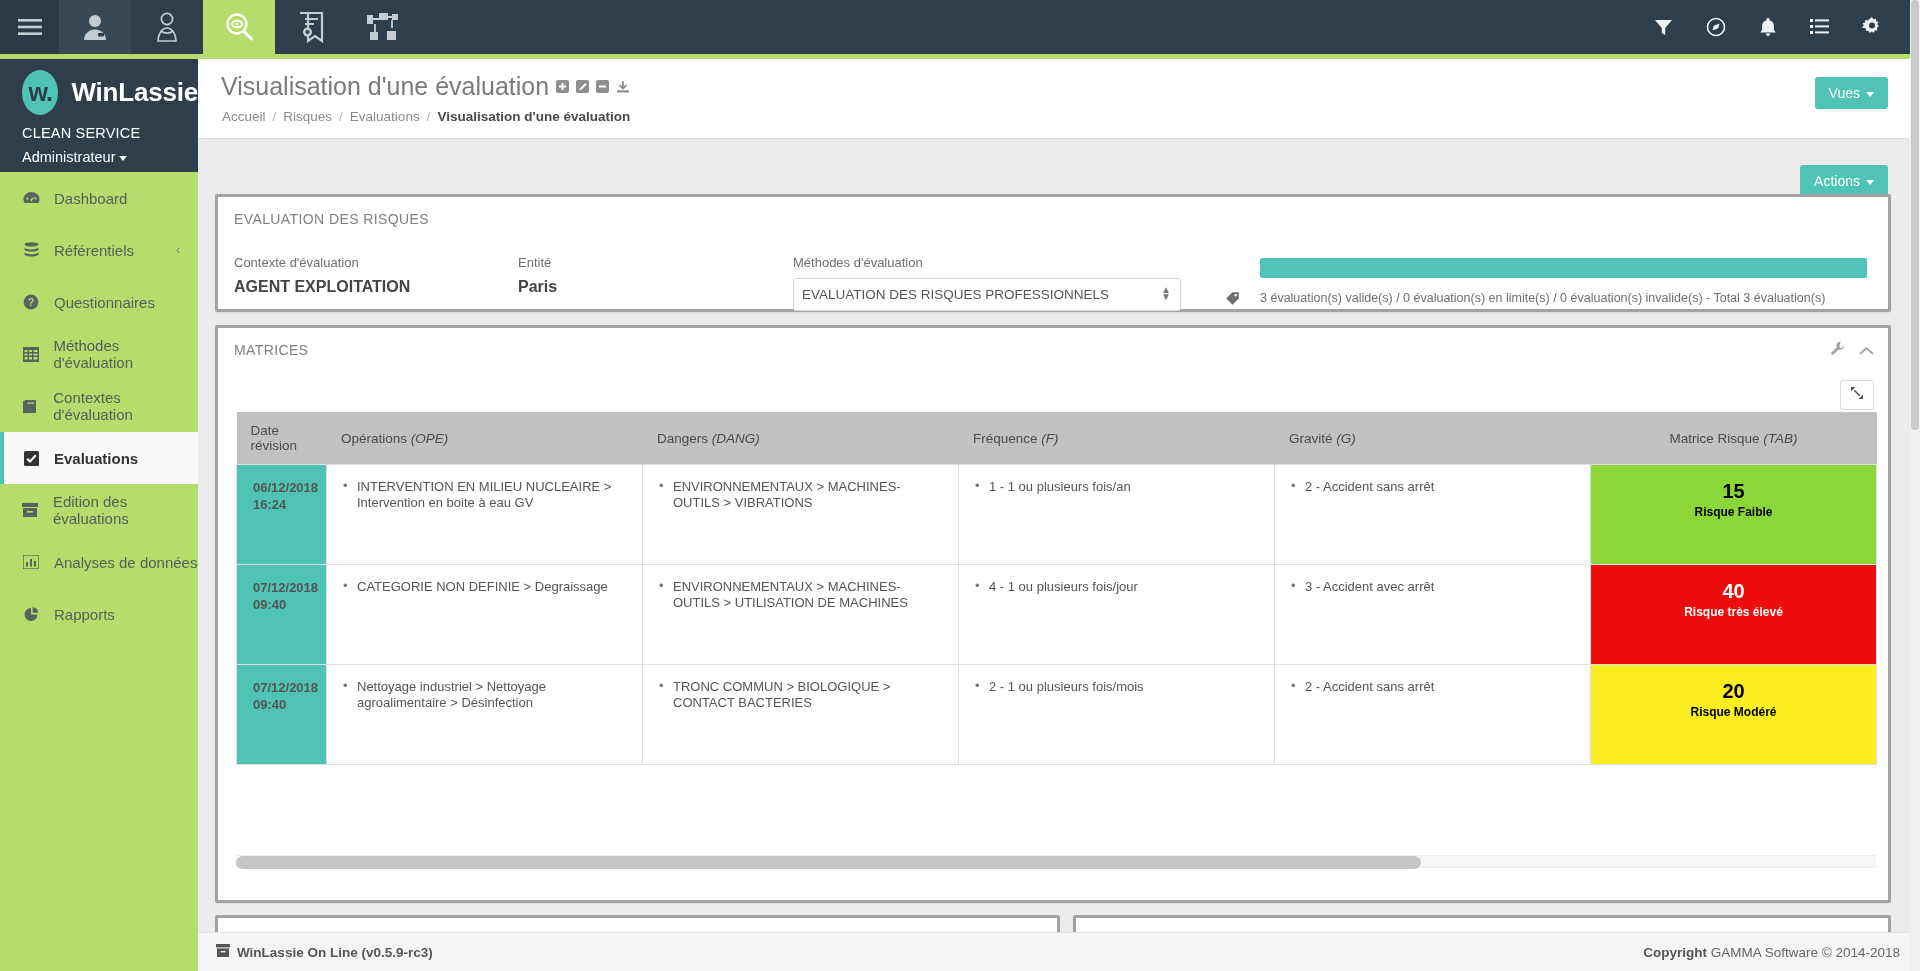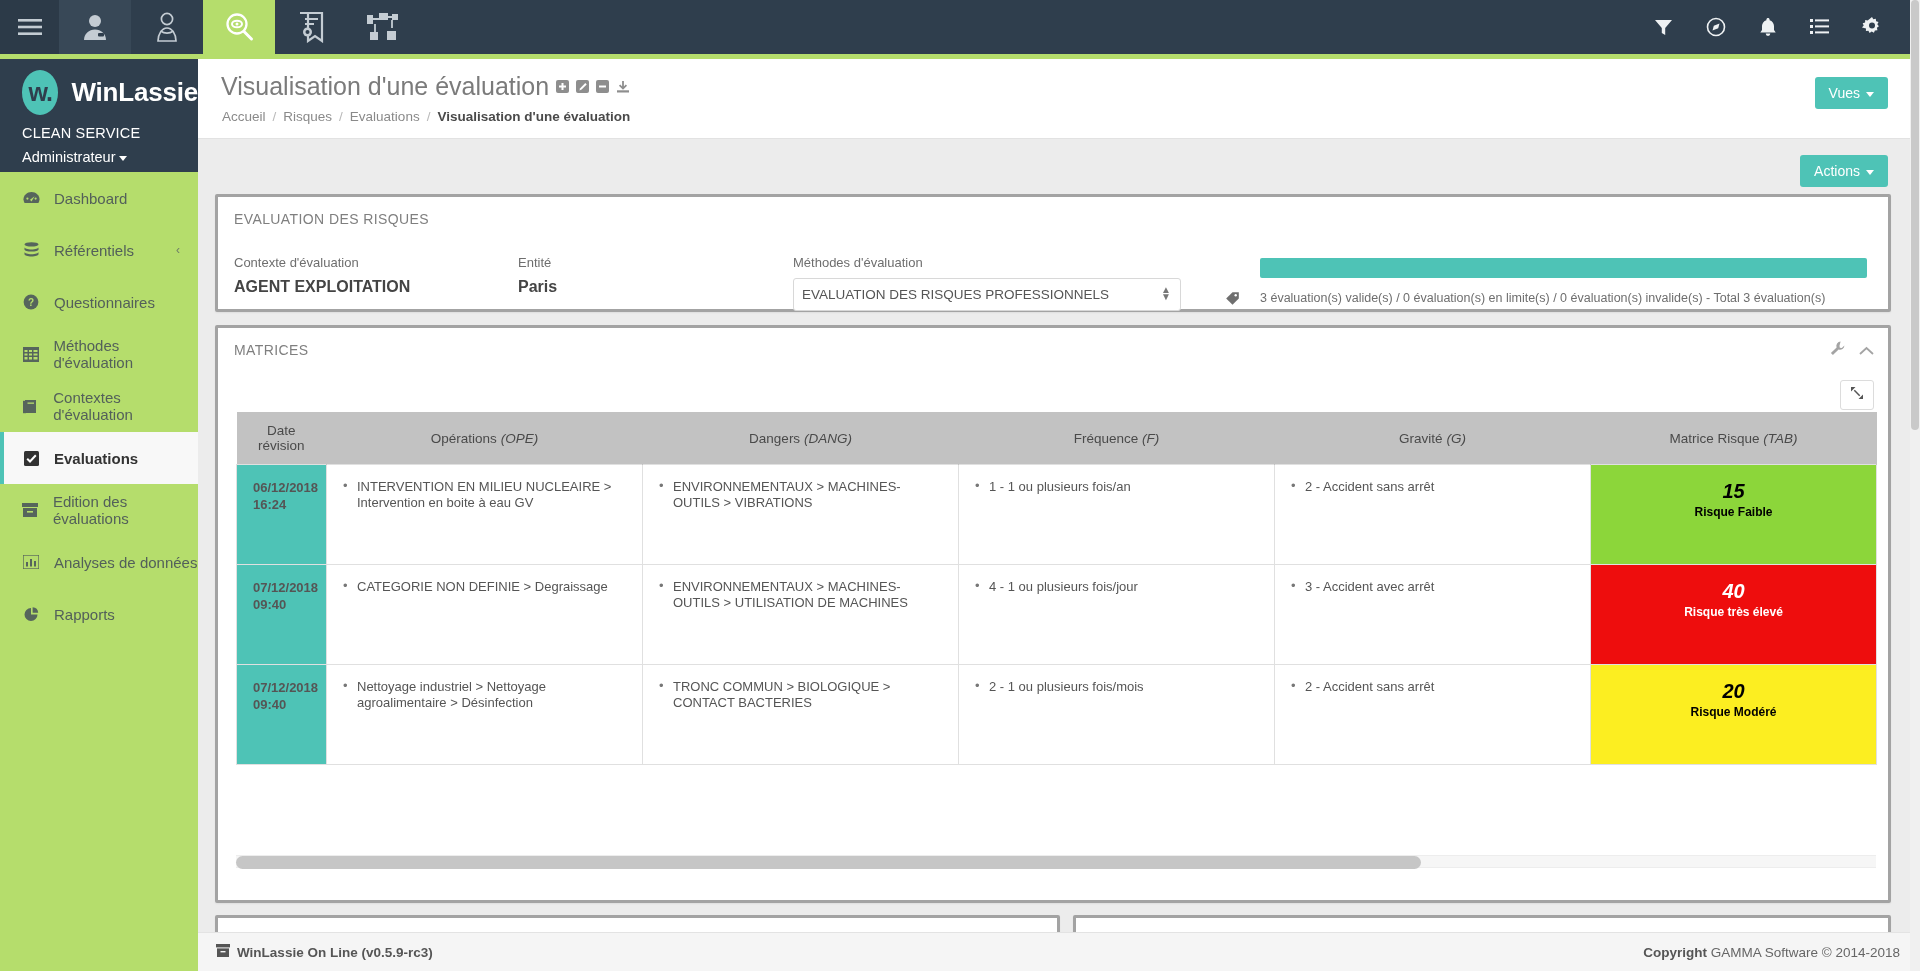--- a/index.html
+++ b/index.html
@@ -116,21 +116,21 @@
     border-left:4px solid transparent;border-right:4px solid transparent;
     border-top:5px solid #fff; margin-left:6px; vertical-align: middle;
   }
   #vues-btn { position:absolute; right: 22px; top: 18px; }
 
   
   #content {
     position: absolute; top: 139px; left: 198px; width: 1712px; height: 793px;
     background: #ececec; overflow: hidden;
   }
-  #actions-btn { position:absolute; right: 22px; top: 16px; }
+  #actions-btn { position:absolute; right: 22px; top: 26px; }
 
   .card {
     background: #fff; border: 3px solid #a3a3a3; border-radius: 2px;
     box-shadow: 0 1px 2px rgba(0,0,0,.06);
   }
   #card-eval {
     position:absolute; left: 17px; top: 55px; width: 1676px; height: 118px;
     padding: 14px 16px 0 16px;
   }
   .card-title {
@@ -173,21 +173,21 @@
     background:#fff; display:flex; align-items:center; justify-content:center;
     cursor:pointer;
   }
 
   table.matrix {
     position:absolute; left: 18px; top: 84px; width: 1640px;
     border-collapse: collapse; table-layout: fixed;
   }
   table.matrix th {
     background: #c2c2c2; color: #4a4a4a; font-size: 13.5px;
-    text-align: center; font-weight: normal; padding: 11px 14px;
+    text-align: left; font-weight: normal; padding: 11px 14px;
     border-right: 1px solid #c2c2c2;
   }
   table.matrix th i { font-style: italic; }
   table.matrix td {
     border: 1px solid #e0e0e0; vertical-align: top;
     font-size: 13px; color: #555; padding: 14px 16px;
     height: 100px;
   }
   td.cdate {
     background: #4ec3b6; color: #fff; font-weight: bold; font-size: 13px;
@@ -197,21 +197,21 @@
   td.cdate .l2 { display:block; }
   ul.bl { list-style: none; }
   ul.bl li { position: relative; padding-left: 14px; line-height: 16px; }
   ul.bl li::before {
     content: "•"; position: absolute; left: 0; top: -1px; color: #777; font-size: 13px;
   }
   td.risk {
     text-align: center; vertical-align: top; padding-top: 14px;
     border: 1px solid #e0e0e0;
   }
-  td.risk .rv { font-size: 20px; font-weight: bold; line-height: 24px; font-style: italic;}
+  td.risk .rv { font-size: 20px; font-weight: bold; line-height: 24px;}
   td.risk .rl { font-size: 12px; font-weight: bold; margin-top: 2px;}
 
   .hscroll-track {
     position:absolute; left: 18px; bottom: 32px; width: 1640px; height: 13px;
     background: #f6f6f6; border-top:1px solid #ededed; border-bottom:1px solid #ededed;
   }
   .hscroll-thumb {
     height: 13px; width: 1185px; background: #c6c6c6; border-radius: 7px;
     cursor: pointer;
   }

